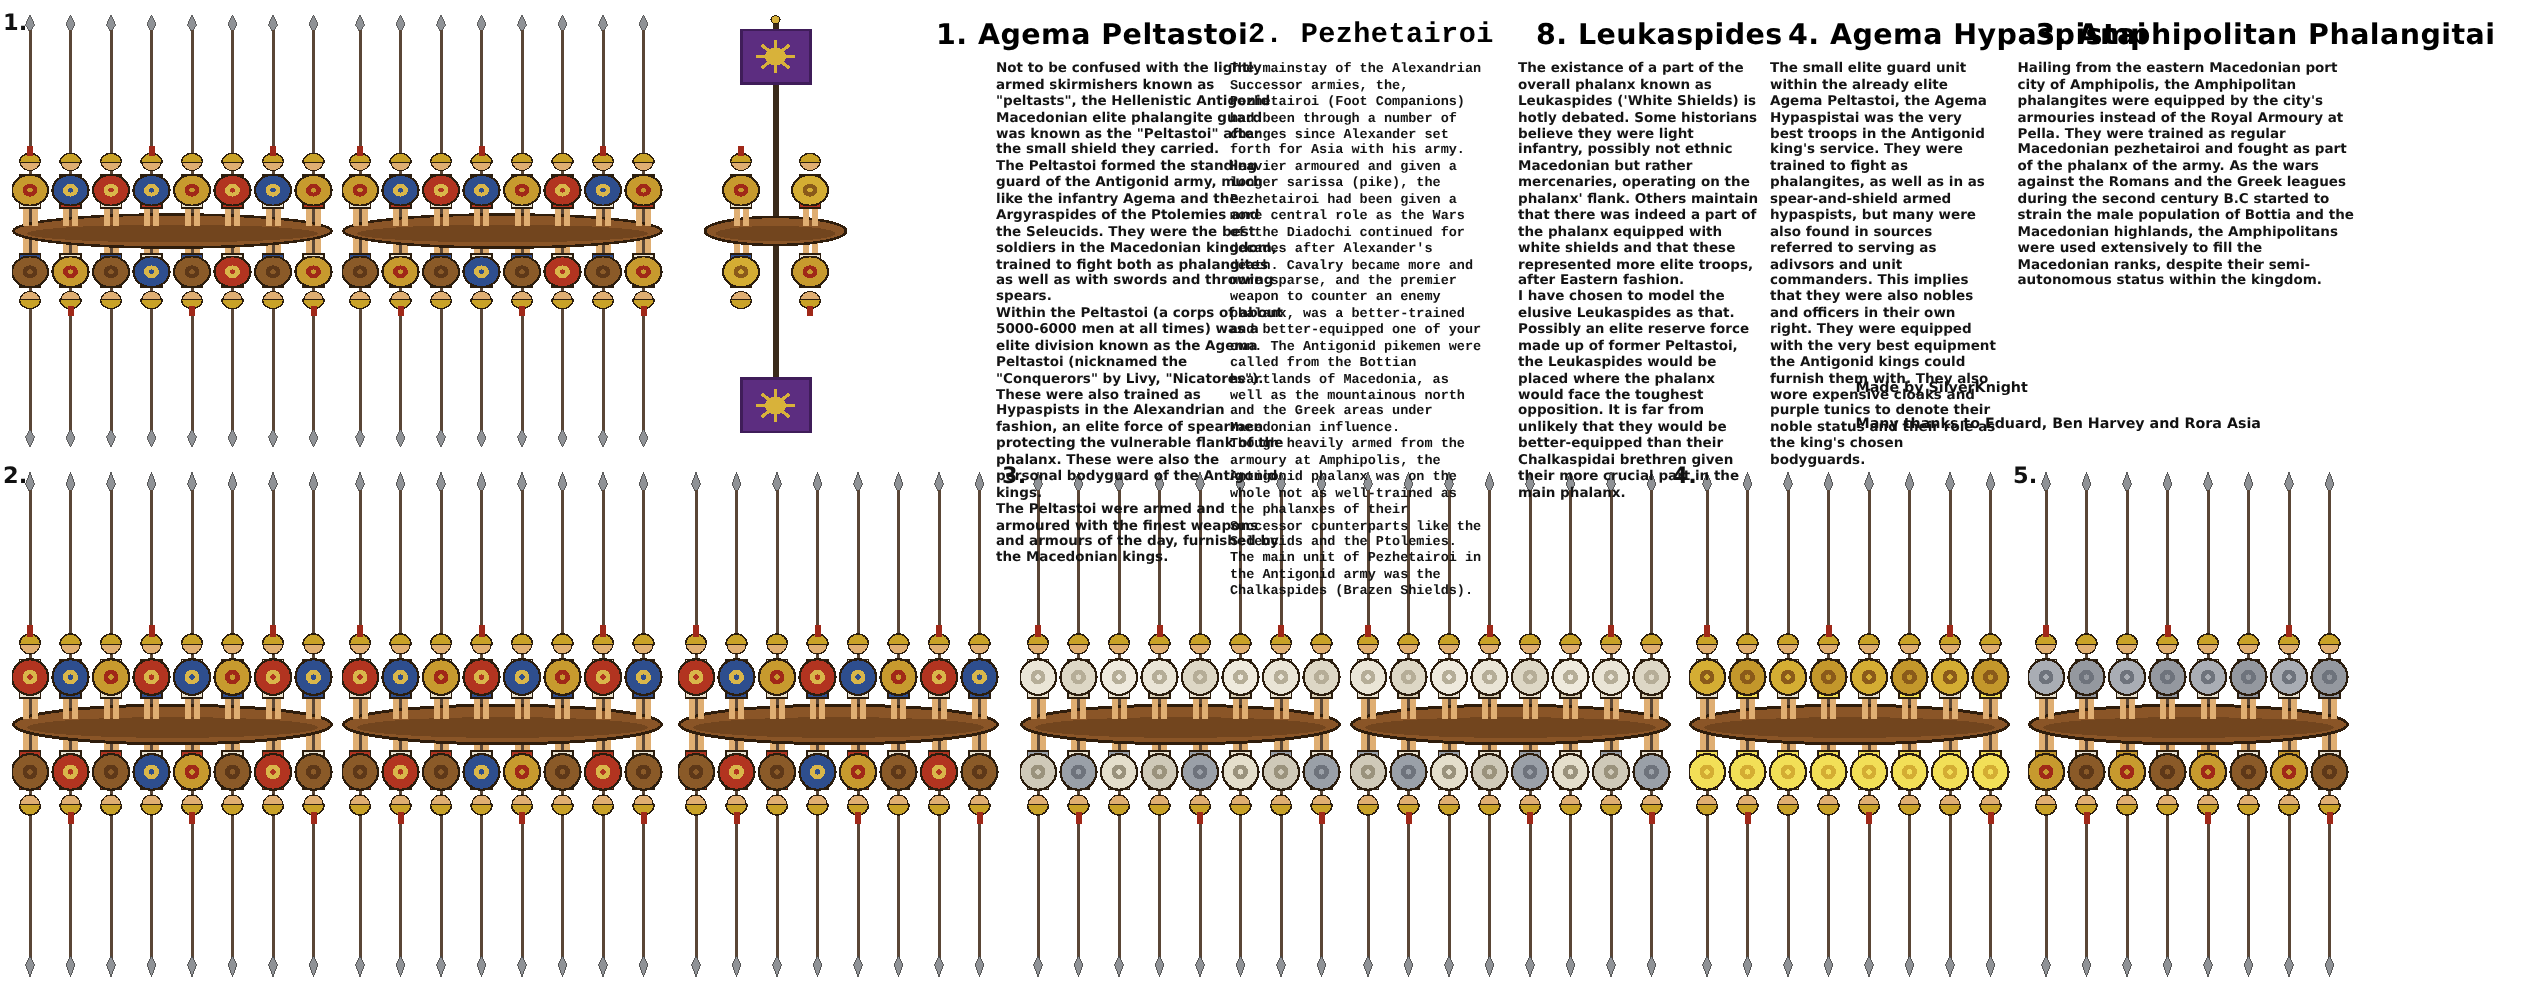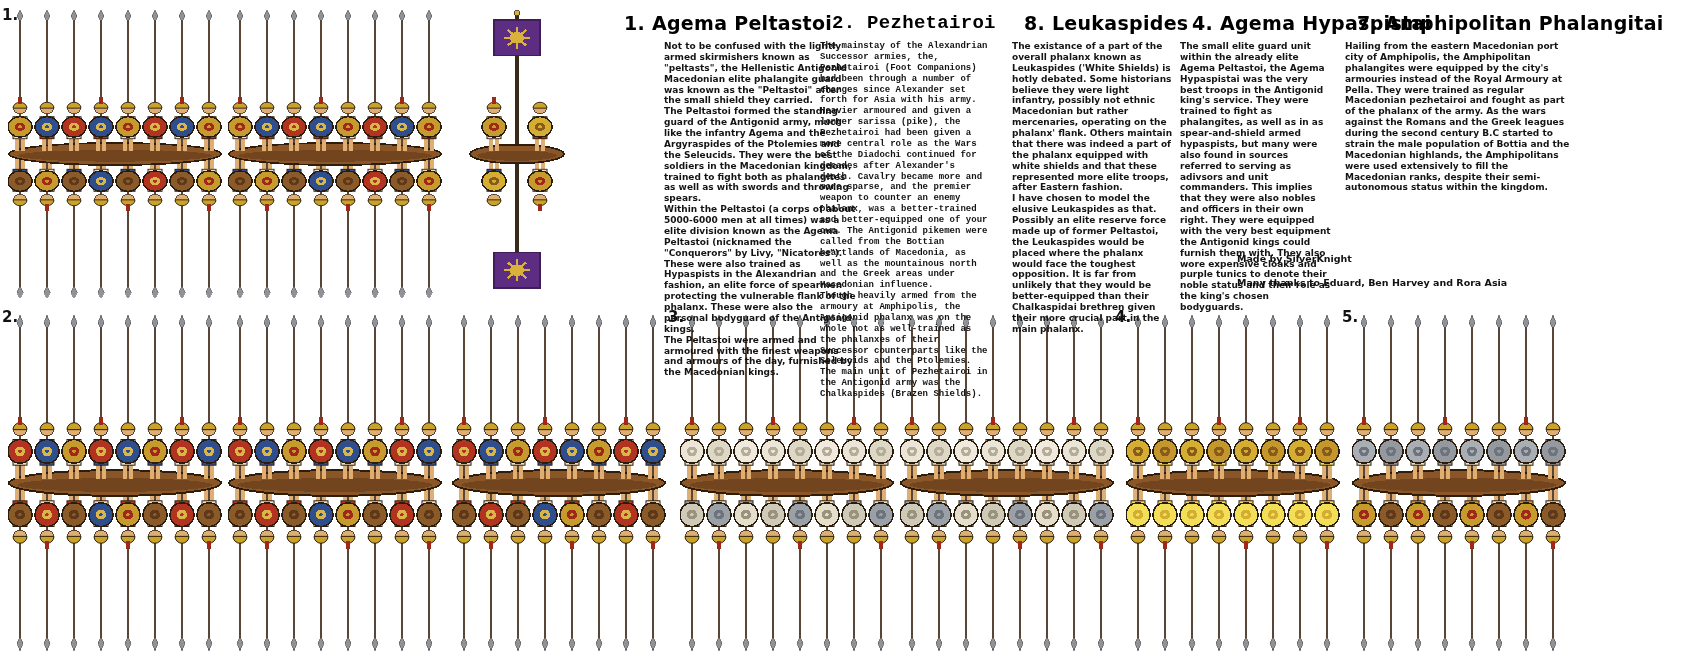--- a/index.html
+++ b/index.html
@@ -1587,18 +1587,18 @@
 <div class="text-col" style="left:1012px;width:162px;">
   <div class="col-title">8. Leukaspides</div>
   <div class="col-body">The existance of a part of the overall phalanx known as Leukaspides ('White Shields) is hotly debated. Some historians believe they were light infantry, possibly not ethnic Macedonian but rather mercenaries, operating on the phalanx' flank. Others maintain that there was indeed a part of the phalanx equipped with white shields and that these represented more elite troops, after Eastern fashion.
 I have chosen to model the elusive Leukaspides as that. Possibly an elite reserve force made up of former Peltastoi, the Leukaspides would be placed where the phalanx would face the toughest opposition. It is far from unlikely that they would be better-equipped than their Chalkaspidai brethren given their more crucial part in the main phalanx.</div>
 </div>
 <div class="text-col" style="left:1180px;width:152px;">
   <div class="col-title">4. Agema Hypaspistai</div>
   <div class="col-body">The small elite guard unit within the already elite Agema Peltastoi, the Agema Hypaspistai was the very best troops in the Antigonid king's service. They were trained to fight as phalangites, as well as in as spear-and-shield armed hypaspists, but many were also found in sources referred to serving as adivsors and unit commanders. This implies that they were also nobles and officers in their own right. They were equipped with the very best equipment the Antigonid kings could furnish them with. They also wore expensive cloaks and purple tunics to denote their noble status and their role as the king's chosen bodyguards.</div>
 </div>
 <div class="text-col" style="left:1345px;width:226px;">
-  <div class="col-title">7. Amphipolitan Phalangitai</div>
+  <div class="col-title">3. Amphipolitan Phalangitai</div>
   <div class="col-body">Hailing from the eastern Macedonian port city of Amphipolis, the Amphipolitan phalangites were equipped by the city's armouries instead of the Royal Armoury at Pella. They were trained as regular Macedonian pezhetairoi and fought as part of the phalanx of the army. As the wars against the Romans and the Greek leagues during the second century B.C started to strain the male population of Bottia and the Macedonian highlands, the Amphipolitans were used extensively to fill the Macedonian ranks, despite their semi-autonomous status within the kingdom.</div>
 </div>
 
 <div class="credit" style="left:1237px;top:253px;">Made by SilverKnight</div>
 <div class="credit" style="left:1237px;top:277px;">Many thanks to Eduard, Ben Harvey and Rora Asia</div>
 
 </body></html>

